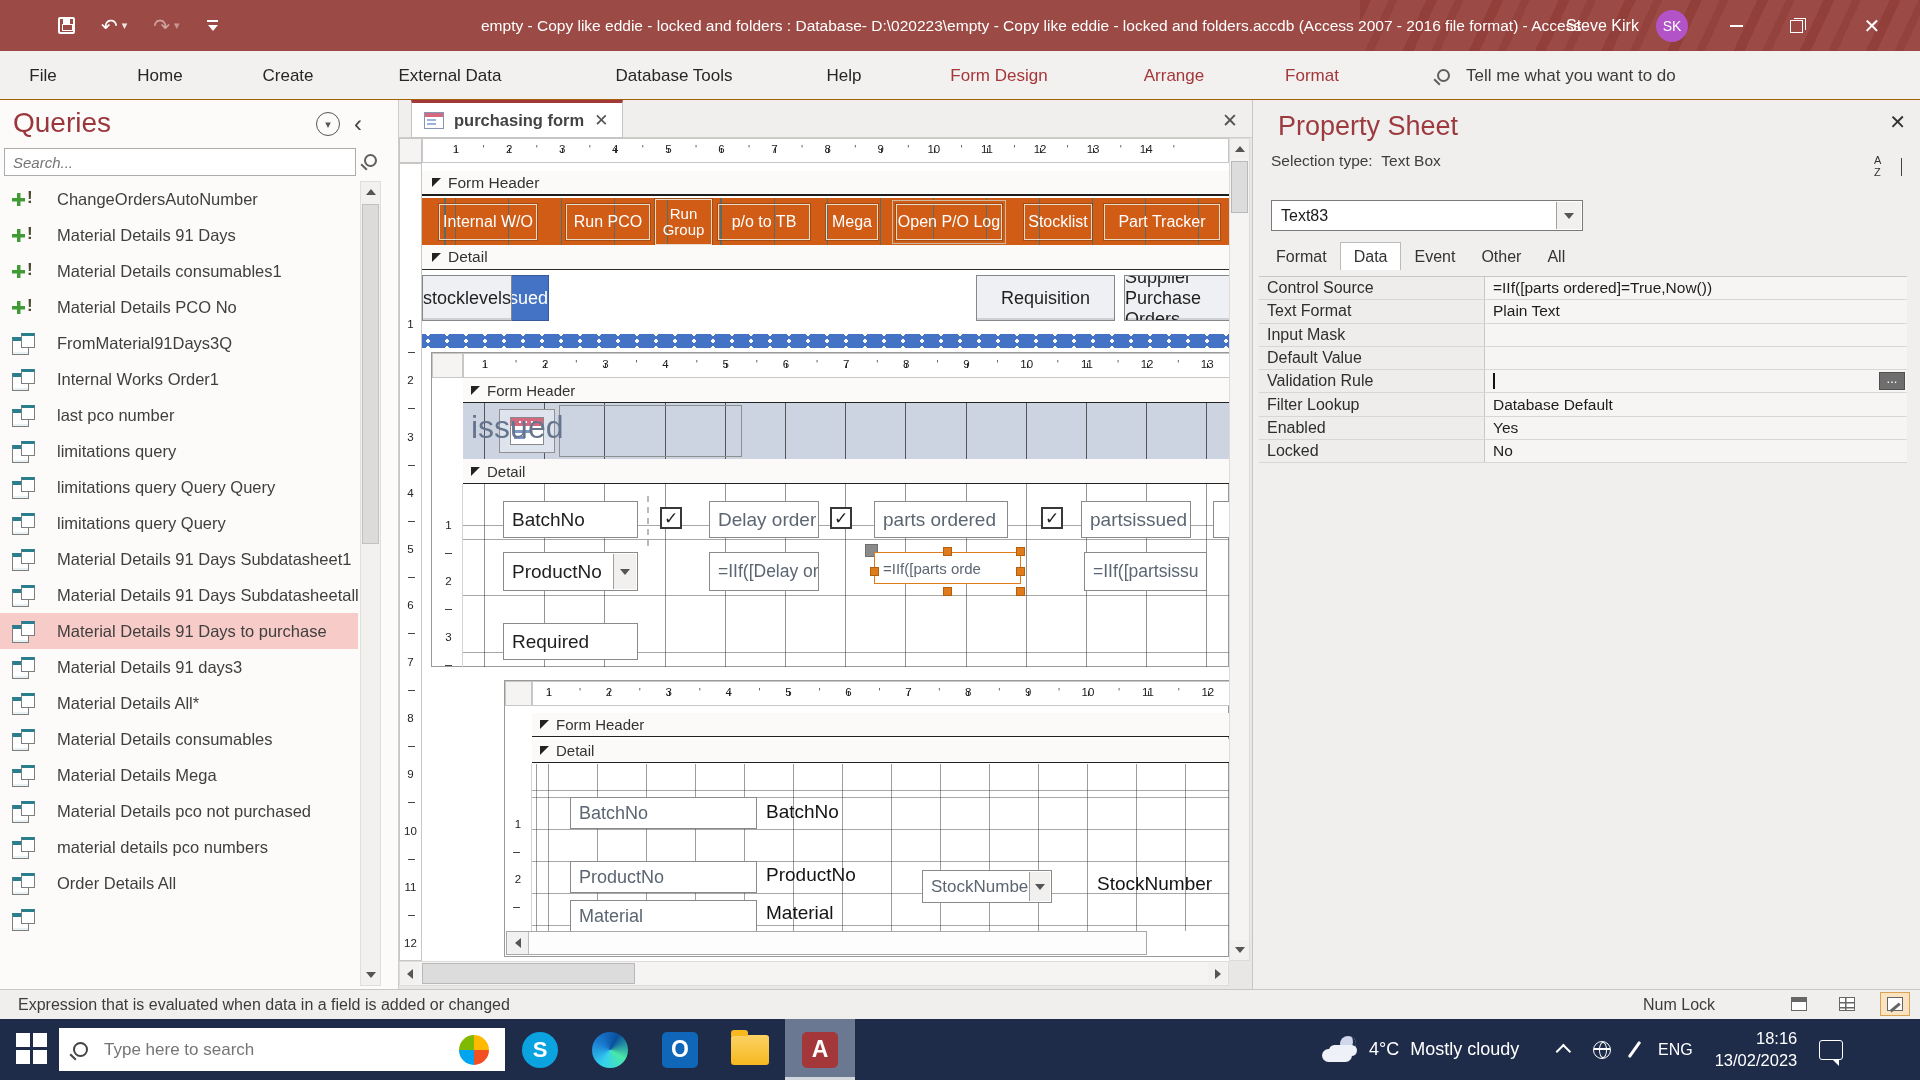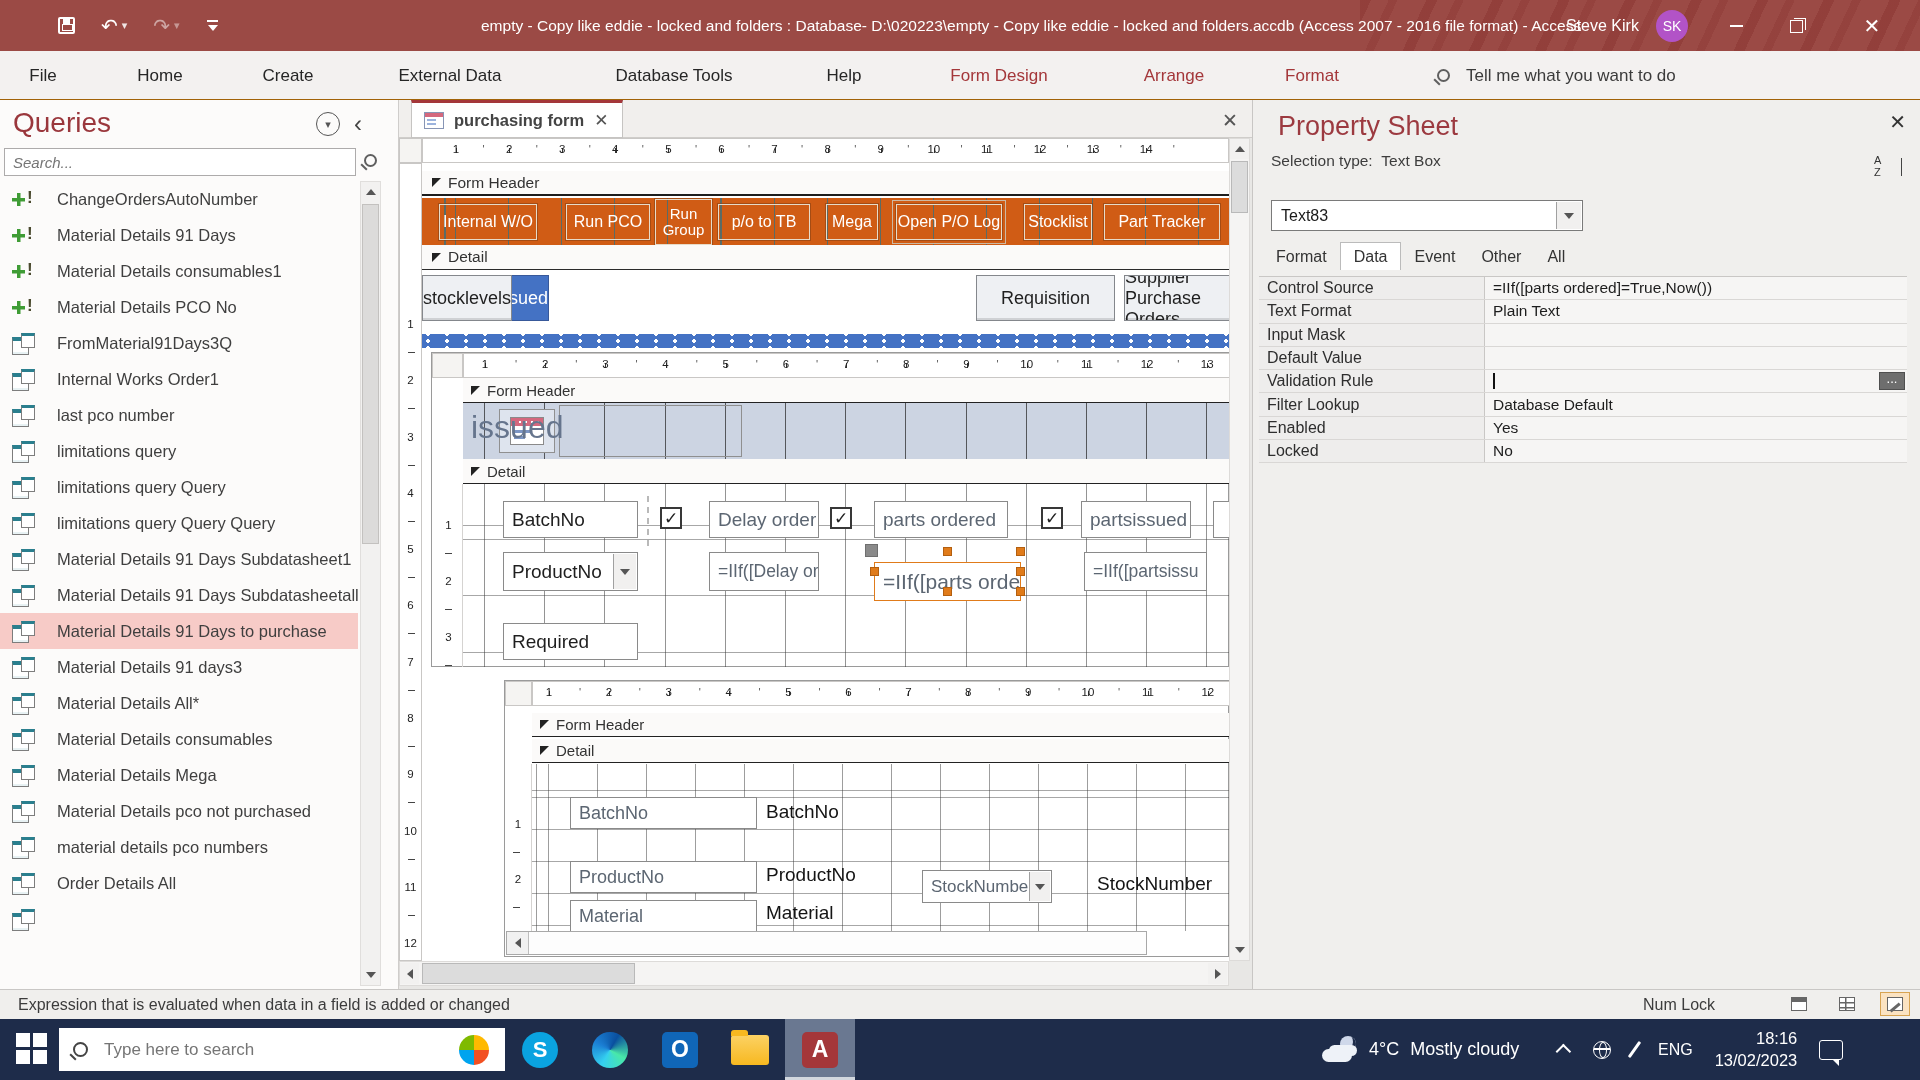--- a/index.html
+++ b/index.html
@@ -371,26 +371,26 @@
           <span>last pco number</span>
         </div>
 
         <div class="nav-item">
           <span class="qicon icon-select"></span>
           <span>limitations query</span>
         </div>
 
         <div class="nav-item">
           <span class="qicon icon-select"></span>
+          <span>limitations query Query Query</span>
+        </div>
+
+        <div class="nav-item">
+          <span class="qicon icon-select"></span>
           <span>limitations query Query</span>
-        </div>
-
-        <div class="nav-item">
-          <span class="qicon icon-select"></span>
-          <span>limitations query Query Query</span>
         </div>
 
 
 
         <div class="nav-item">
           <span class="qicon icon-select"></span>
           <span>Material Details 91 Days Subdatasheet1</span>
         </div>
 
         <div class="nav-item">
@@ -744,21 +744,21 @@
 
         <div class="ctl" style="left:71px; top:199px; width:135px; height:39px;">
           <span>ProductNo</span>
           <span class="combo-btn">
               <span class="tri-down"></span>
             </span>
         </div>
         <div class="ctl gray" style="left:277px; top:199px; width:110px; height:39px; font-size:17.5px;">=IIf([Delay orde</div>
 
         <div class="sel-handle" style="left:433px; top:191px;"></div>
-        <div class="ctl gray" style="left:442px; top:209px; width:147px; height:39px; font-size:21px; border:1.6px solid #e07b1a;">=IIf([parts orde</div>
+        <div class="ctl gray" style="left:442px; top:199px; width:147px; height:32px; font-size:15px; border:1.6px solid #e07b1a;">=IIf([parts orde</div>
         <div class="oh" style="left:438px; top:214px;"></div>
         <div class="oh" style="left:511px; top:194px;"></div>
         <div class="oh" style="left:511px; top:234px;"></div>
         <div class="oh" style="left:584px; top:194px;"></div>
         <div class="oh" style="left:584px; top:214px;"></div>
         <div class="oh" style="left:584px; top:234px;"></div>
 
         <div class="ctl gray" style="left:652px; top:199px; width:123px; height:39px; font-size:17.5px;">=IIf([partsissu</div>
         <div class="ctl" style="left:71px; top:270px; width:135px; height:37px;">Required</div>
       </div>

